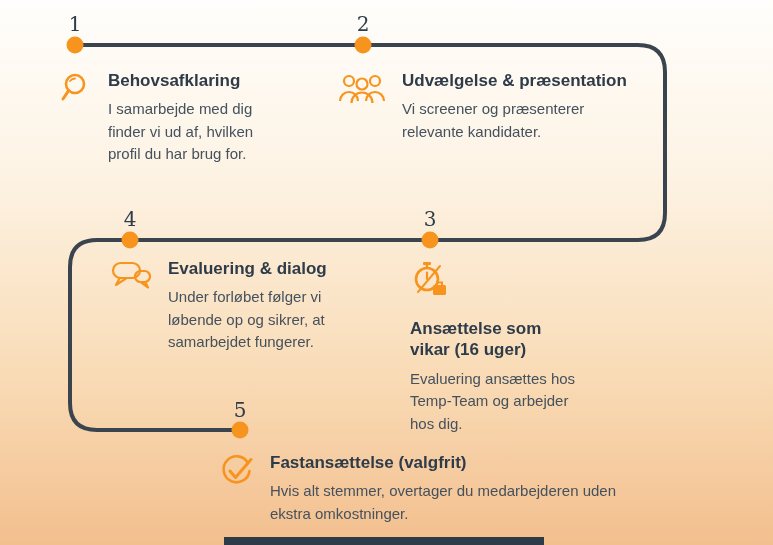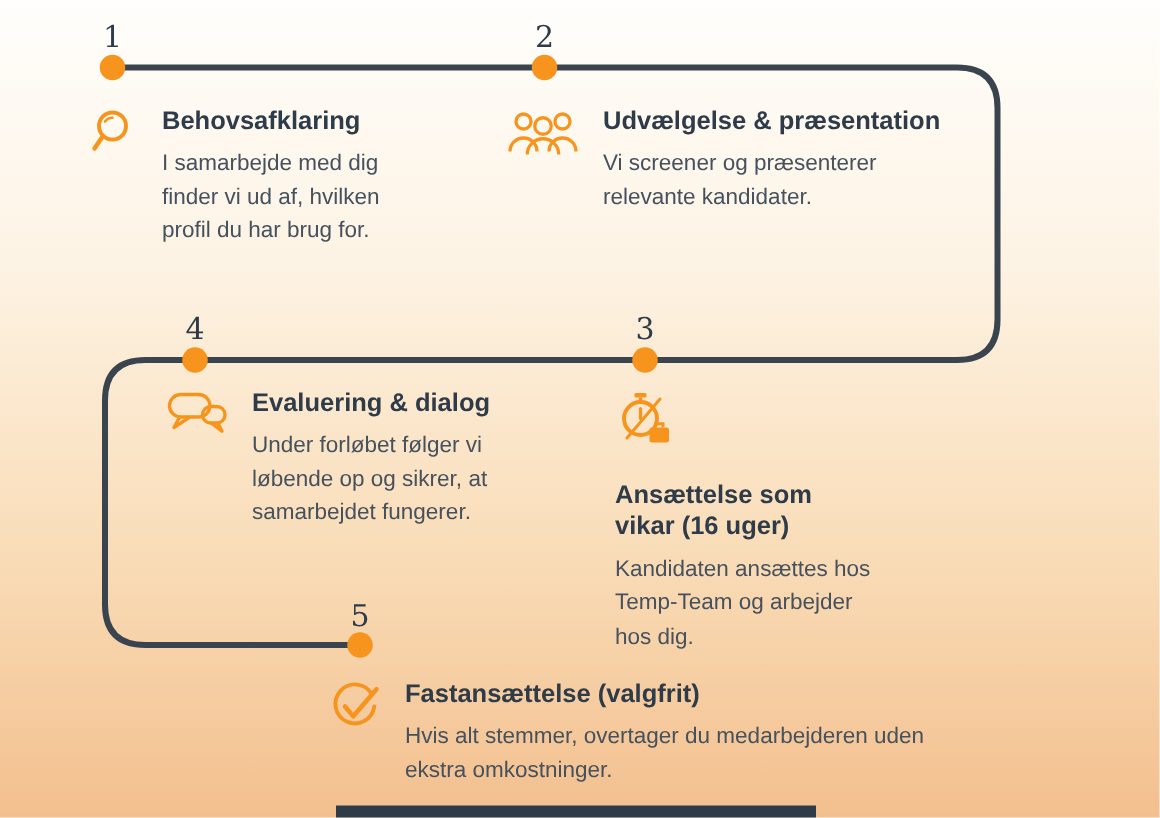--- a/index.html
+++ b/index.html
@@ -92,21 +92,21 @@
         <line x1="17" y1="5" x2="17" y2="8" stroke="#f7941e" stroke-width="2.4"></line>
         <circle cx="17" cy="19" r="11" fill="none" stroke="#f7941e" stroke-width="2.6"></circle>
         <line x1="17" y1="19" x2="17" y2="12.5" stroke="#f7941e" stroke-width="2.2" stroke-linecap="round"></line>
         <line x1="30" y1="6" x2="8" y2="32" stroke="#f7941e" stroke-width="2" stroke-linecap="round"></line>
         <rect x="23" y="25" width="13" height="10" rx="1.5" fill="#f7941e"></rect>
         <path d="M27 25 v-2.5 h5 v2.5" fill="none" stroke="#f7941e" stroke-width="2"></path>
       </svg>
     </span>
     <div class="txt">
       <h3>Ansættelse som vikar (16 uger)</h3>
-      <p>Kandidaten ansættes hos Temp-Team og arbejder hos dig.</p>
+      <p>Evaluering ansættes hos Temp-Team og arbejder hos dig.</p>
     </div>
   </div>
 
   <div class="step step5">
     <span class="icon">
       <svg width="34" height="34" viewBox="0 0 34 34">
         <path d="M28 9 A13 13 0 1 0 29.5 17" fill="none" stroke="#f7941e" stroke-width="2.6" stroke-linecap="round"></path>
         <path d="M10 17 L15.5 23.5 L31 5.5" fill="none" stroke="#f7941e" stroke-width="3" stroke-linecap="round" stroke-linejoin="round"></path>
       </svg>
     </span>

